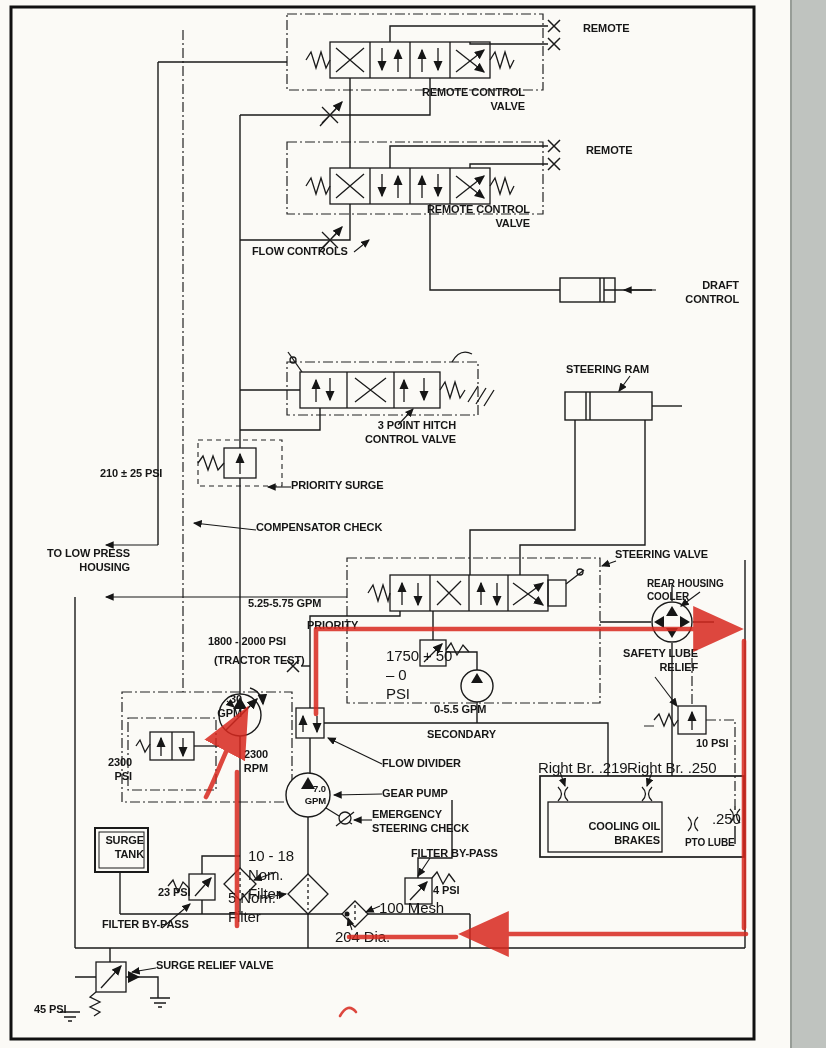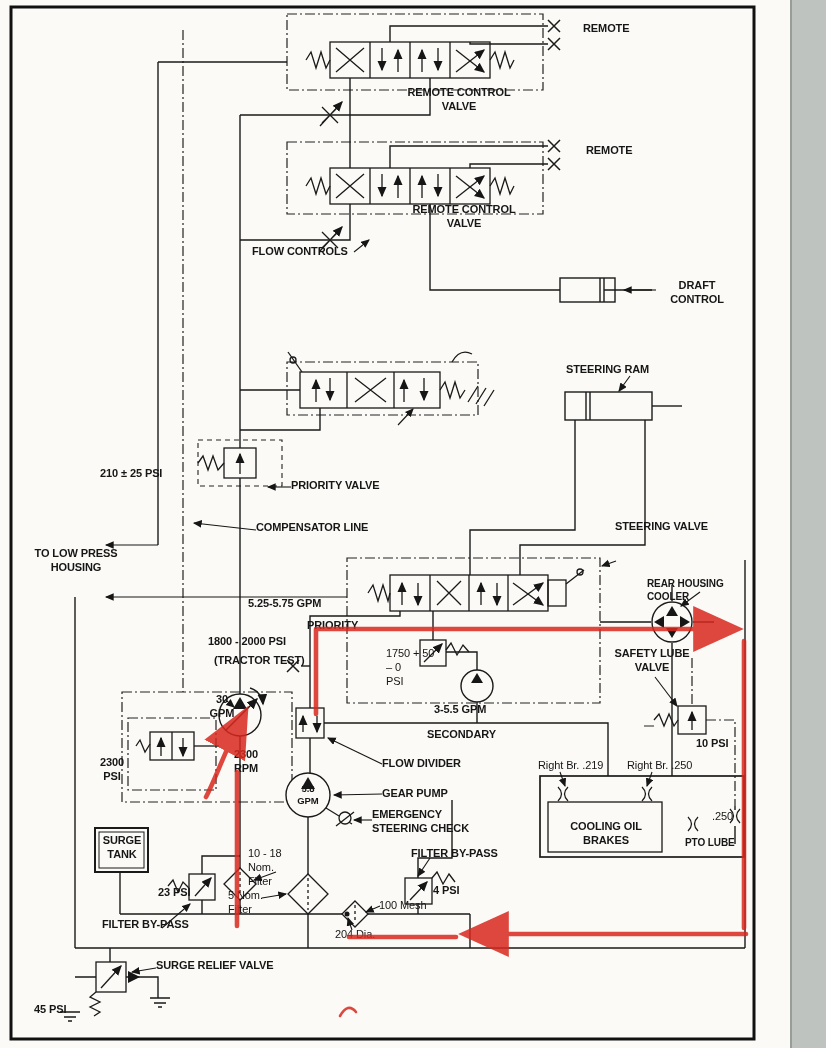--- a/index.html
+++ b/index.html
@@ -2,22 +2,22 @@
 <html><head>
 <meta charset="utf-8">
 <style>
   html,body{margin:0;padding:0;background:#e9e9e5;}
   .page{position:relative;width:826px;height:1048px;background:#fbfaf6;overflow:hidden;
         font-family:"Liberation Sans",sans-serif;}
   .page svg{position:absolute;left:0;top:0;}
   .labels{position:absolute;left:0;top:0;width:750px;height:1048px;}
   .lbl{position:absolute;font:bold 11px "Liberation Sans",sans-serif;color:#161616;
        white-space:pre-line;letter-spacing:-0.1px;line-height:1.25;}
-  .c{text-align:center;}
-  .sm{font-size:11px;font-weight:normal;}
+  .c{text-align:right;}
+  .sm{font-size:15px;font-weight:normal;}
   .smb{font-size:9.5px;font-weight:bold;}
   .f10{font-size:10px;padding-left:17px;}
   .cap{font:bold 13px "Liberation Sans",sans-serif;}
   .edge{position:absolute;right:0;top:0;width:34px;height:1048px;background:#bfc3bf;
         border-left:2px solid #979d97;}
 </style>
 </head>
 <body>
 
 <div class="page">
@@ -299,49 +299,51 @@
     <div class="lbl" style="left:583px;top:22px">REMOTE</div>
     <div class="lbl c" style="left:393px;top:86px;width:132px">REMOTE CONTROL
 VALVE</div>
     <div class="lbl" style="left:586px;top:144px">REMOTE</div>
     <div class="lbl c" style="left:398px;top:203px;width:132px">REMOTE CONTROL
 VALVE</div>
     <div class="lbl" style="left:252px;top:245px">FLOW CONTROLS</div>
     <div class="lbl c" style="left:655px;top:279px;width:84px">DRAFT
 CONTROL</div>
     <div class="lbl" style="left:566px;top:363px">STEERING RAM</div>
+    <div class="lbl c" style="left:328px;top:419px;width:128px">3 POINT HITCH
+CONTROL VALVE</div>
     <div class="lbl" style="left:100px;top:467px">210 ± 25 PSI</div>
-    <div class="lbl" style="left:291px;top:479px">PRIORITY VALVE</div>
-    <div class="lbl" style="left:256px;top:521px">COMPENSATOR LINE</div>
+    <div class="lbl" style="left:291px;top:479px">PRIORITY SURGE</div>
+    <div class="lbl" style="left:256px;top:521px">COMPENSATOR CHECK</div>
     <div class="lbl c" style="left:22px;top:547px;width:108px">TO LOW PRESS
 HOUSING</div>
-    <div class="lbl" style="left:615px;top:520px">STEERING VALVE</div>
+    <div class="lbl" style="left:615px;top:548px">STEERING VALVE</div>
     <div class="lbl f10" style="left:630px;top:578px">REAR HOUSING COOLER</div>
     <div class="lbl" style="left:248px;top:597px">5.25-5.75 GPM</div>
     <div class="lbl" style="left:307px;top:619px">PRIORITY</div>
     <div class="lbl" style="left:208px;top:635px">1800 - 2000 PSI</div>
     <div class="lbl" style="left:214px;top:654px">(TRACTOR TEST)</div>
     <div class="lbl sm" style="left:386px;top:647px">1750 + 50
 – 0
 PSI</div>
     <div class="lbl c" style="left:606px;top:647px;width:92px">SAFETY LUBE
-VALVE</div>
+RELIEF</div>
     <div class="lbl c" style="left:202px;top:693px;width:40px">30
 GPM</div>
-    <div class="lbl" style="left:434px;top:703px">3-5.5 GPM</div>
+    <div class="lbl" style="left:434px;top:703px">0-5.5 GPM</div>
     <div class="lbl" style="left:427px;top:728px">SECONDARY</div>
     <div class="lbl" style="left:696px;top:737px">10 PSI</div>
     <div class="lbl c" style="left:92px;top:756px;width:40px">2300
 PSI</div>
     <div class="lbl c" style="left:224px;top:748px;width:44px">2300
 RPM</div>
     <div class="lbl" style="left:382px;top:757px">FLOW DIVIDER</div>
     <div class="lbl sm" style="left:538px;top:759px">Right Br. .219</div>
     <div class="lbl sm" style="left:627px;top:759px">Right Br. .250</div>
-    <div class="lbl smb c" style="left:290px;top:783px;width:36px">5.8
+    <div class="lbl smb c" style="left:290px;top:783px;width:36px">7.0
 GPM</div>
     <div class="lbl" style="left:382px;top:787px">GEAR PUMP</div>
     <div class="lbl" style="left:372px;top:808px">EMERGENCY
 STEERING CHECK</div>
     <div class="lbl c" style="left:100px;top:834px;width:44px">SURGE
 TANK</div>
     <div class="lbl sm" style="left:712px;top:810px">.250</div>
     <div class="lbl c" style="left:552px;top:820px;width:108px">COOLING OIL
 BRAKES</div>
     <div class="lbl f10" style="left:668px;top:837px">PTO LUBE</div>

